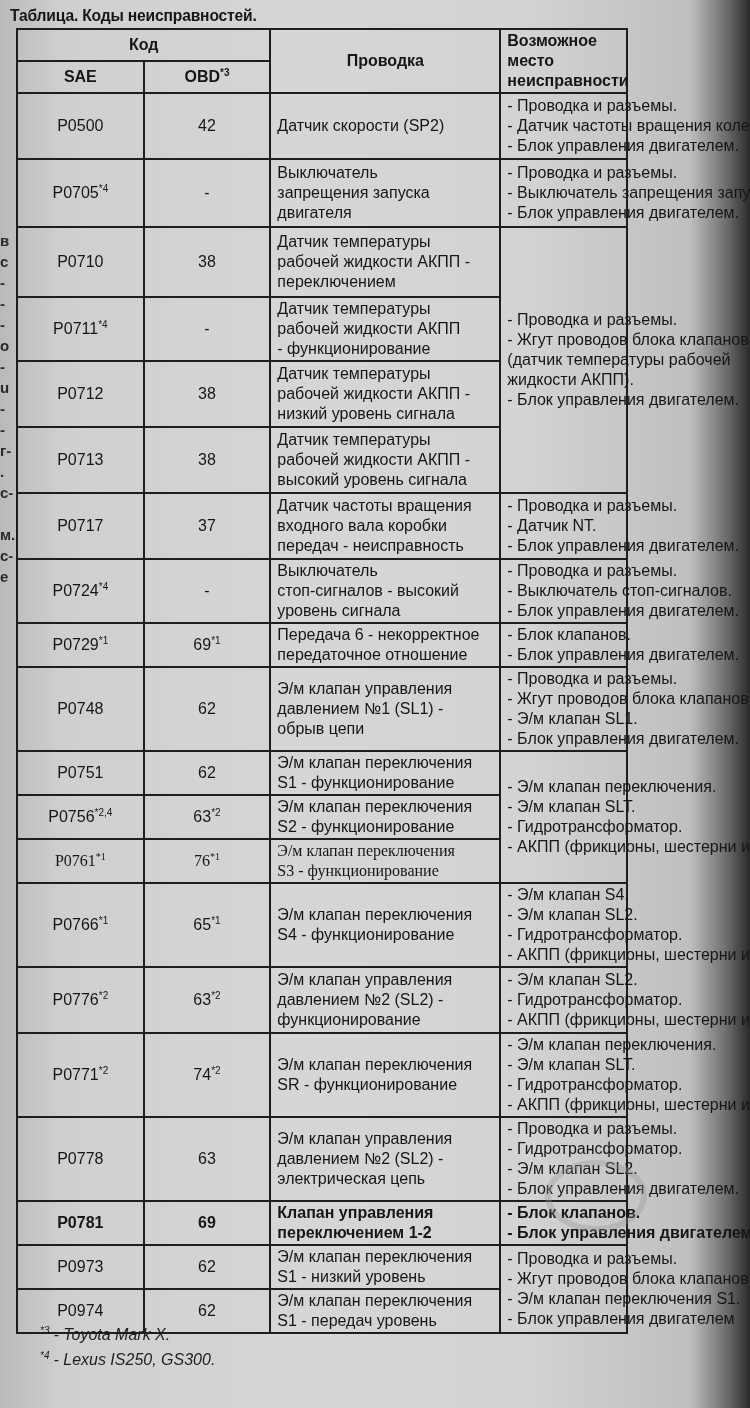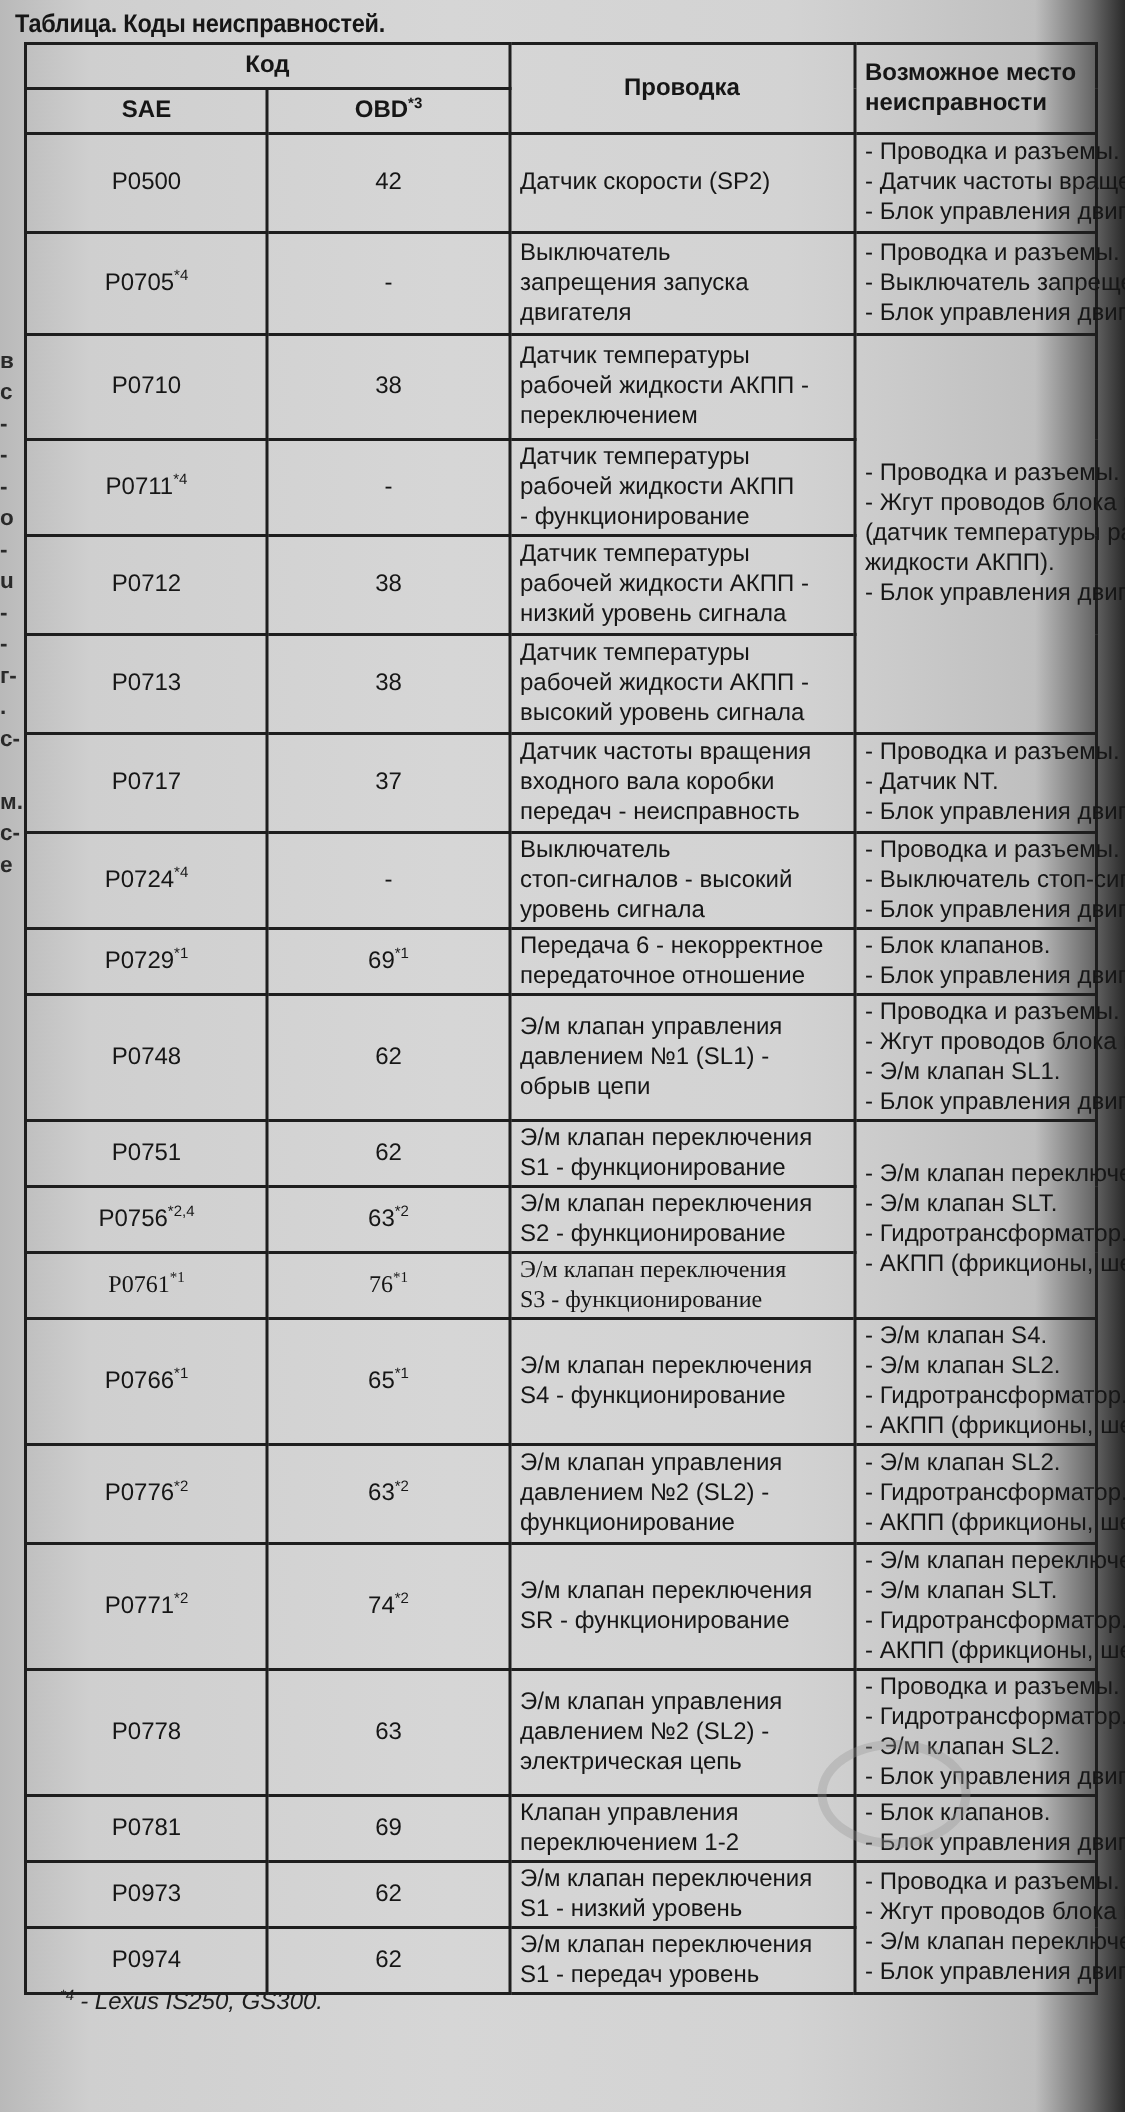--- a/index.html
+++ b/index.html
@@ -14,21 +14,21 @@
     position:absolute; left:10px; top:6px;
     font-weight:bold; font-size:17px; letter-spacing:-0.2px;
     transform: scaleX(0.92); transform-origin:left;
   }
   .margin-text {
     position:absolute; left:0; top:230px; width:14px;
     font-size:15px; line-height:21px; color:#2a2a2a; font-weight:bold;
   }
   .margin-text span { display:block; height:21px; }
   table.codes {
-    position:absolute; left:16px; top:28px; width:716px;
+    position:absolute; left:16px; top:28px; width:612px;
     border-collapse:collapse; table-layout:fixed;
     font-size:16px; line-height:20px;
   }
   table.codes td, table.codes th {
     border:2px solid #1e1e1e; padding:1px 6px; vertical-align:middle;
   }
   table.codes th { font-weight:bold; font-size:16px; }
   .c-sae { width:58px; text-align:center; padding:0 2px !important; }
   .c-obd { width:40px; text-align:center; padding:0 2px !important; }
   .c-sys { width:216px; }
@@ -292,21 +292,21 @@
           <span class="sys-line">давлением №2 (SL2) -</span>
           <span class="sys-line">электрическая цепь</span>
         </td>
         <td class="c-loc">
           <span class="loc-line">- Проводка и разъемы.</span>
           <span class="loc-line">- Гидротрансформатор.</span>
           <span class="loc-line">- Э/м клапан SL2.</span>
           <span class="loc-line">- Блок управления двигателем.</span>
         </td>
       </tr>
-      <tr style="height: 40px;">
+      <tr style="height: 40px; font-weight: bold;">
         <td class="c-sae"><span>P0781</span><sup></sup></td>
         <td class="c-obd"><span>69</span><sup></sup></td>
         <td class="c-sys">
           <span class="sys-line">Клапан управления</span>
           <span class="sys-line">переключением 1-2</span>
         </td>
         <td class="c-loc">
           <span class="loc-line">- Блок клапанов.</span>
           <span class="loc-line">- Блок управления двигателем.</span>
         </td>
@@ -332,14 +332,15 @@
           <span class="sys-line">Э/м клапан переключения</span>
           <span class="sys-line">S1 - передач уровень</span>
         </td>
       </tr>
     </tbody>
 </table>
 
 <div class="watermark"></div>
 
 <div class="footnotes" id="footnotes">
+    <div><span class="fn-mark">*3</span><span>- Toyota Mark X.</span></div>
     <div><span class="fn-mark">*4</span><span>- Lexus IS250, GS300.</span></div>
   </div>
 
 </body></html>

